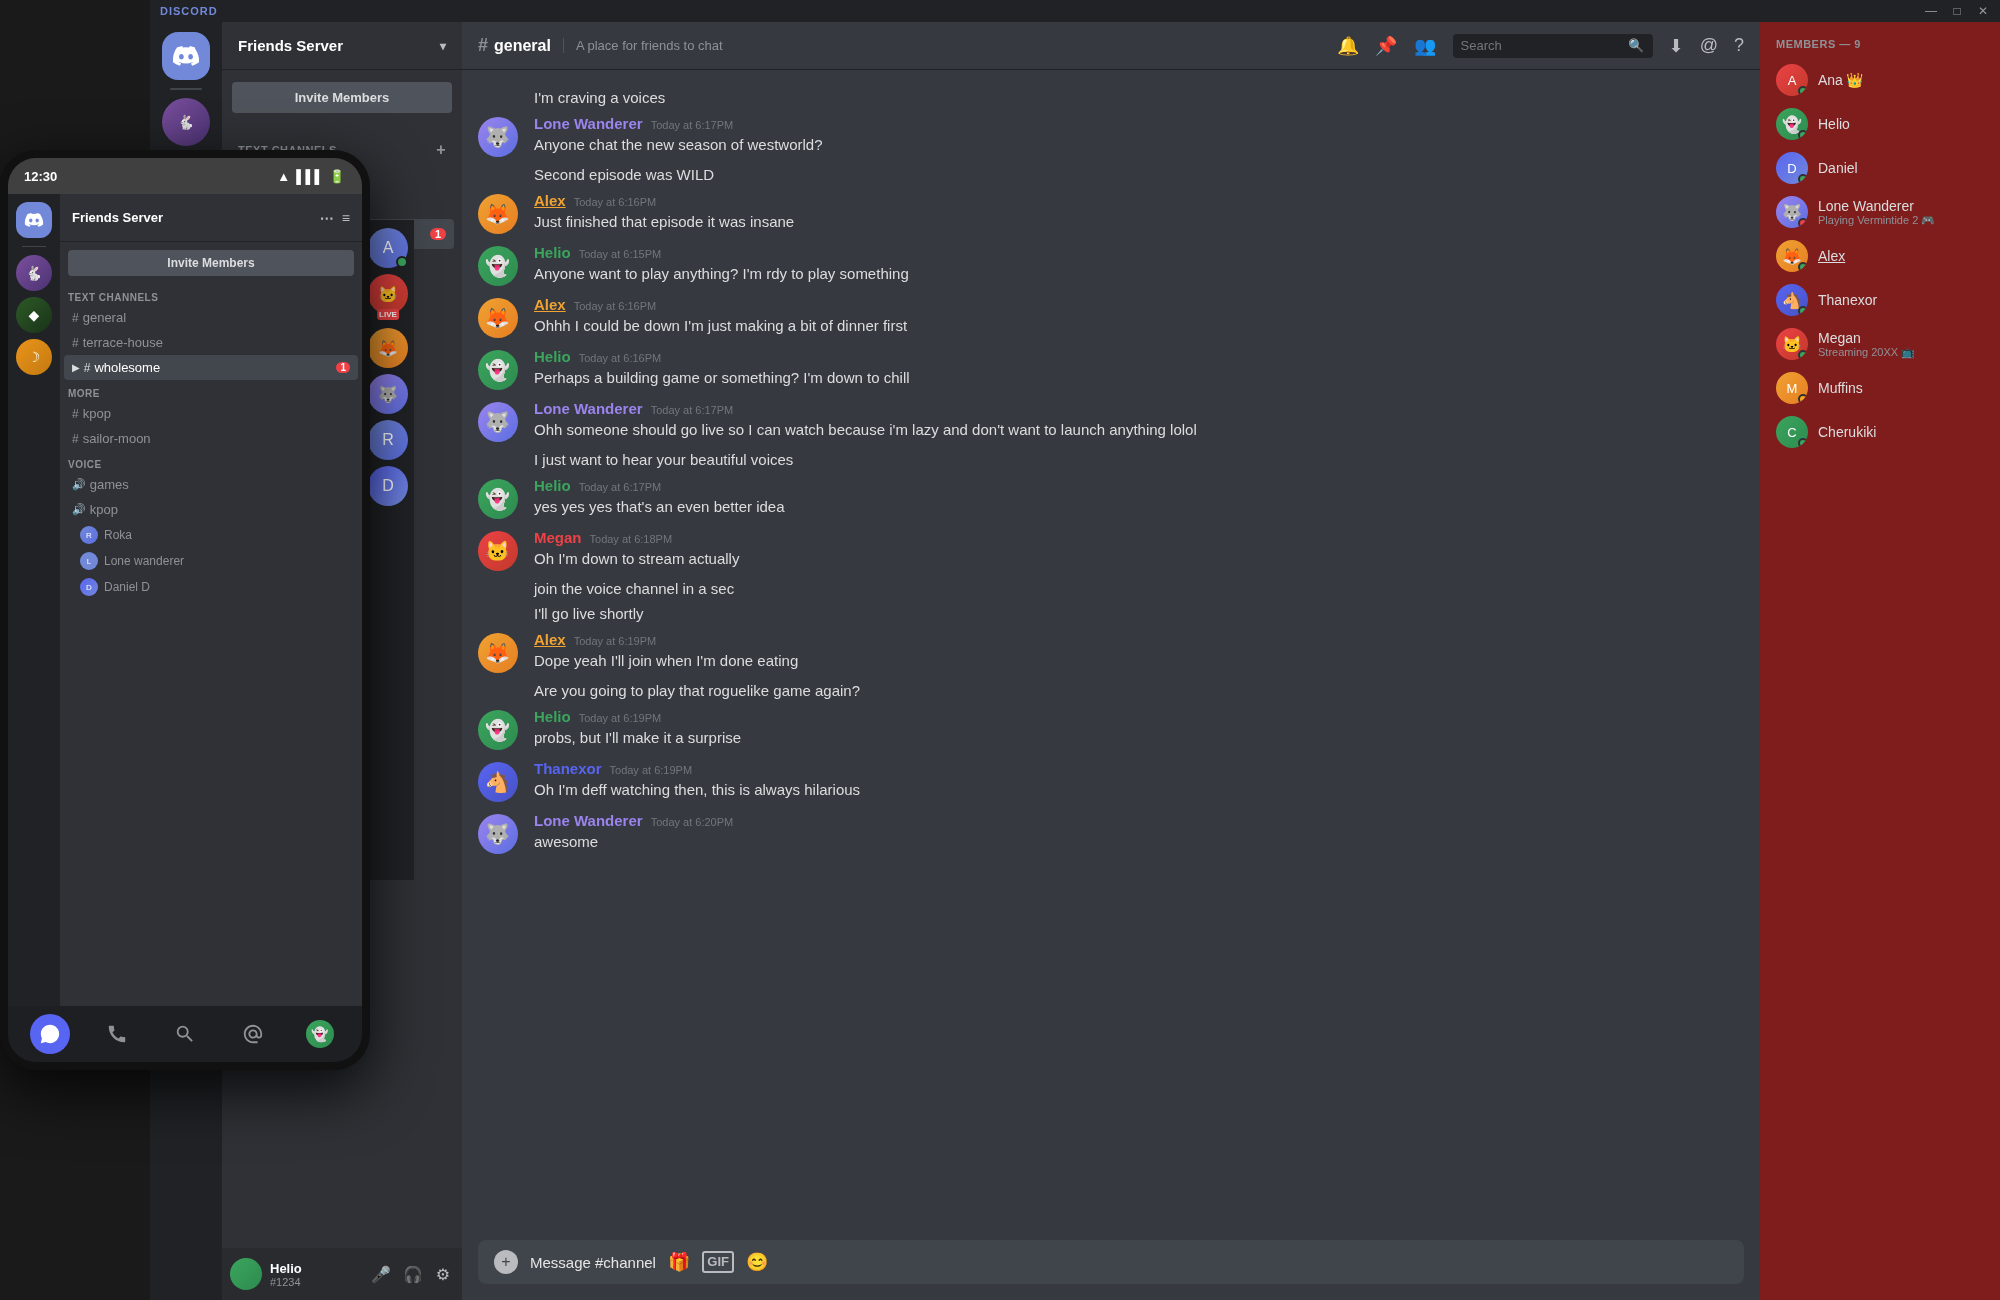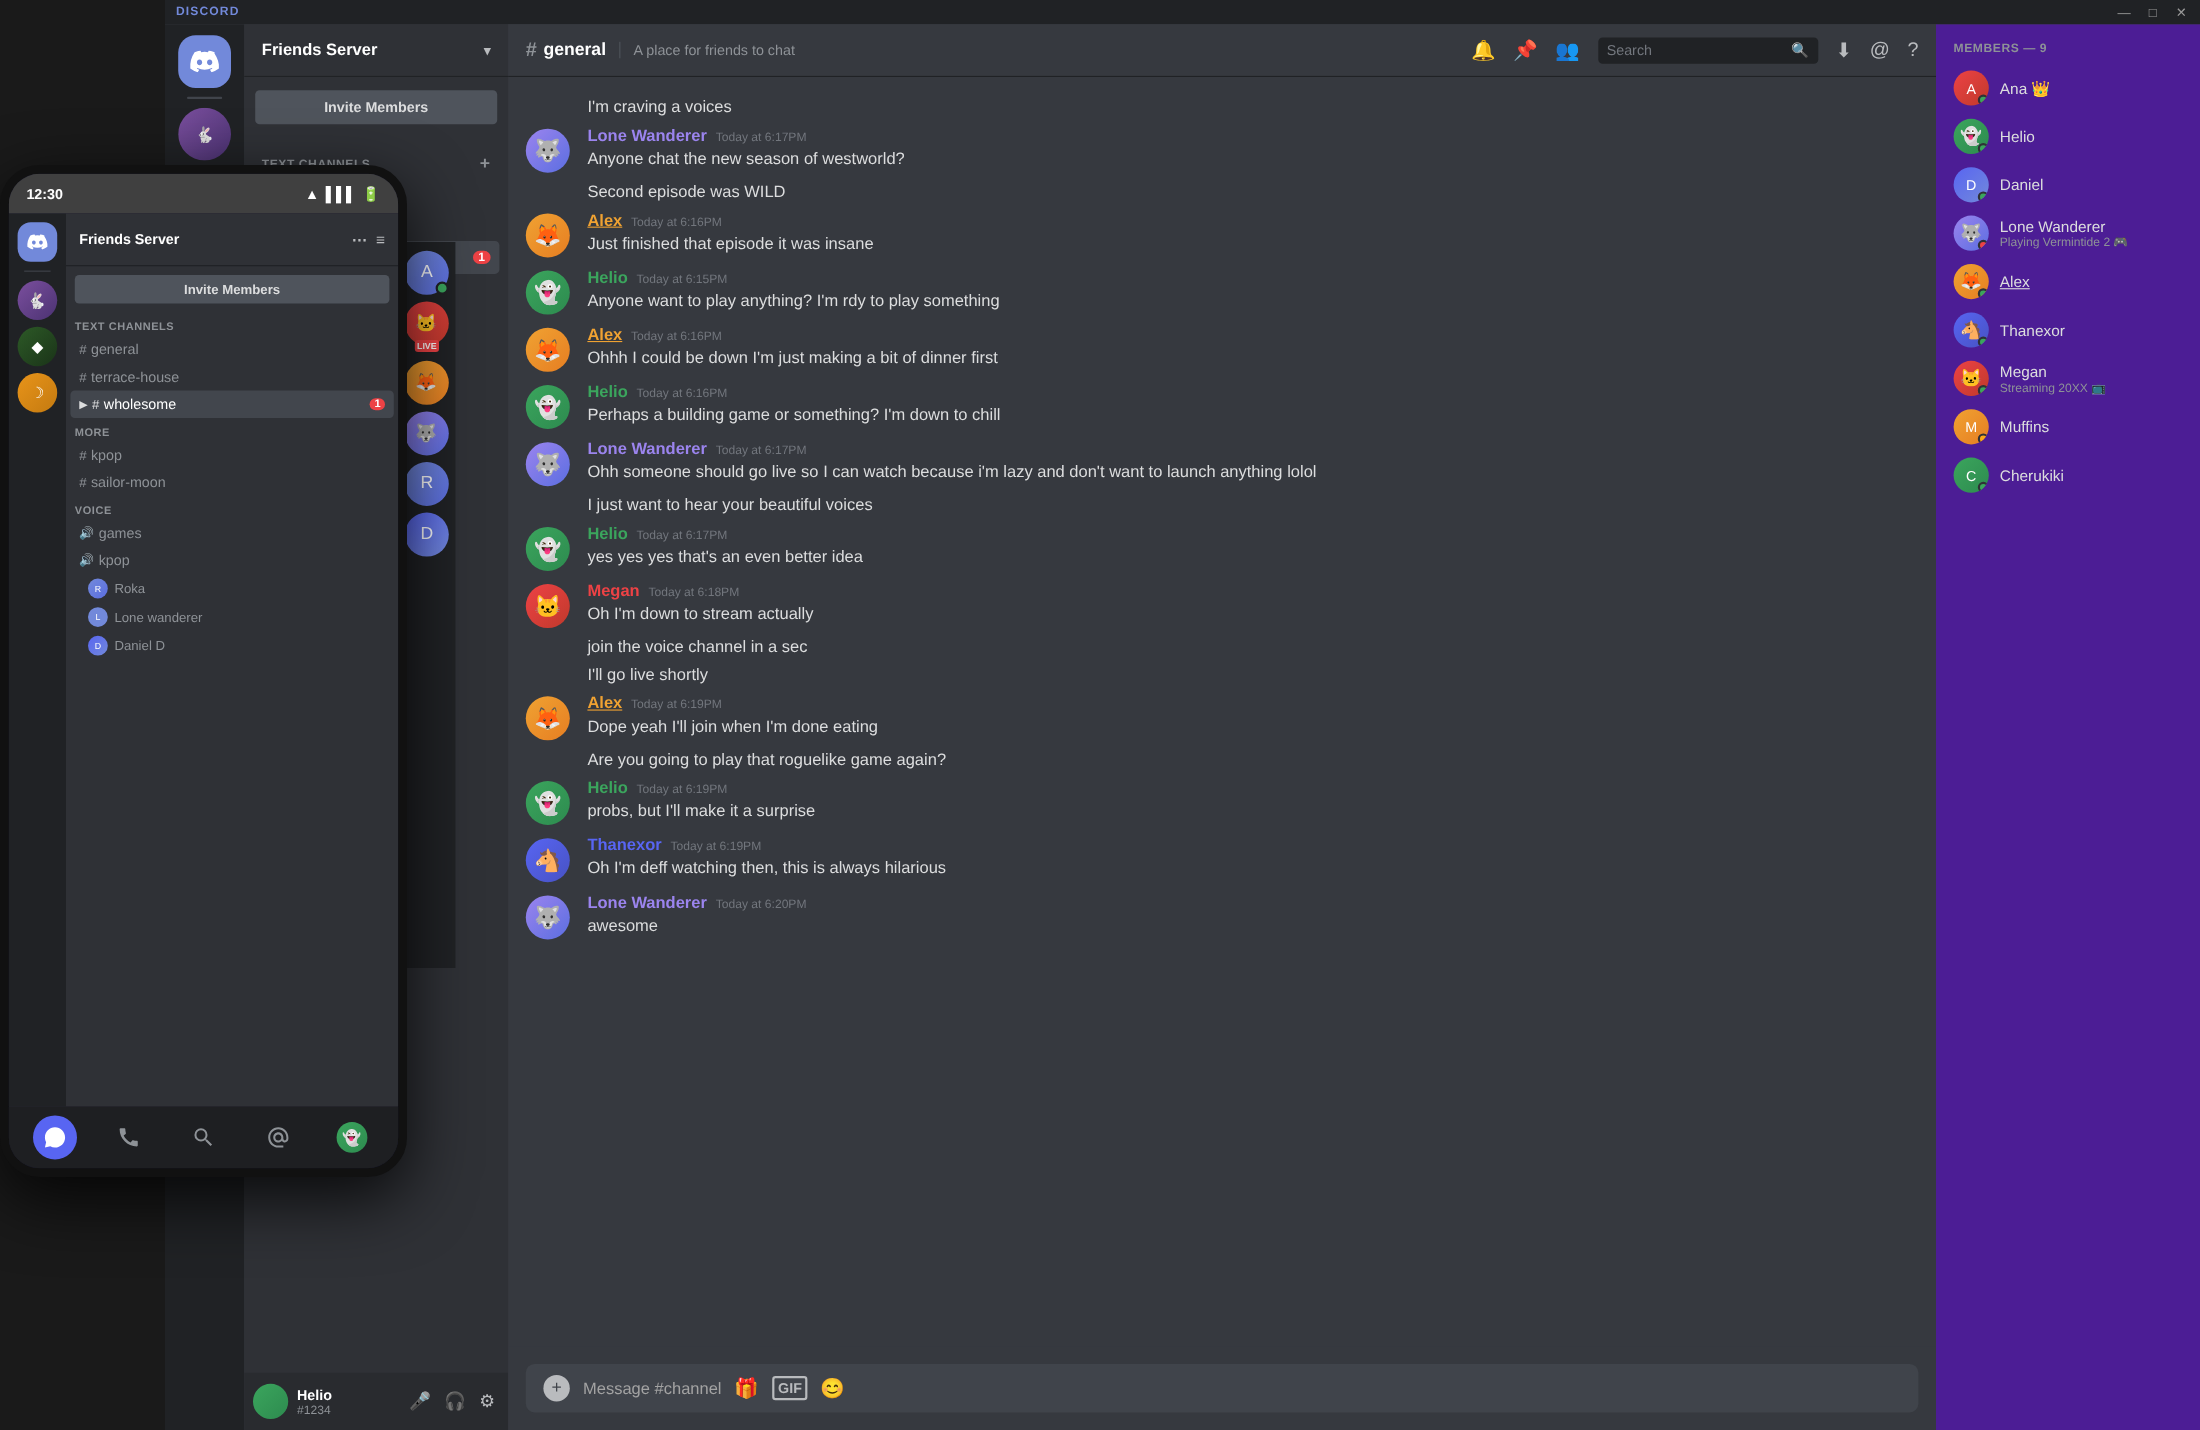--- a/index.html
+++ b/index.html
@@ -389,33 +389,33 @@
     .msg-input-plus {
       width: 24px; height: 24px;
       border-radius: 50%;
       background: #b9bbbe;
       display: flex; align-items: center; justify-content: center;
       color: #40444b;
       font-size: 16px;
       cursor: pointer;
       flex-shrink: 0;
     }
-    .msg-input-placeholder { color: #a3a3a3; font-size: 15px; }
+    .msg-input-placeholder { color: #e5e5e5; font-size: 15px; }
     .msg-input-icons {
       display: flex;
       gap: 12px;
       color: #b9bbbe;
       font-size: 18px;
     }
     .msg-input-icon { cursor: pointer; }
 
     
     .members-sidebar {
       width: 240px;
-      background: #4c1d95;
+      background: #7f1d1d;
       padding: 16px 8px;
       overflow-y: auto;
     }
     .members-sidebar::-webkit-scrollbar { width: 4px; }
     .members-sidebar::-webkit-scrollbar-thumb { background: #202225; }
     .members-header {
       font-size: 11px;
       font-weight: 700;
       color: #8e9297;
       text-transform: uppercase;

